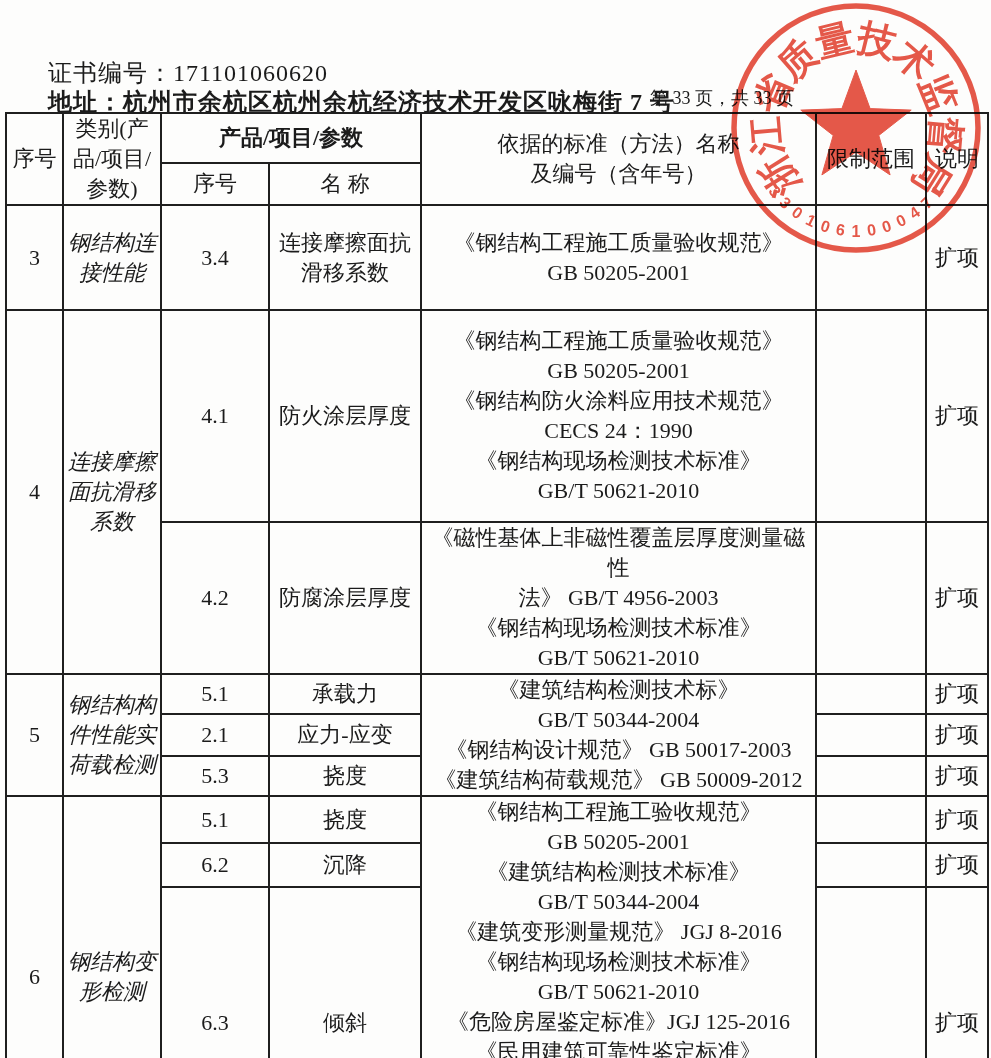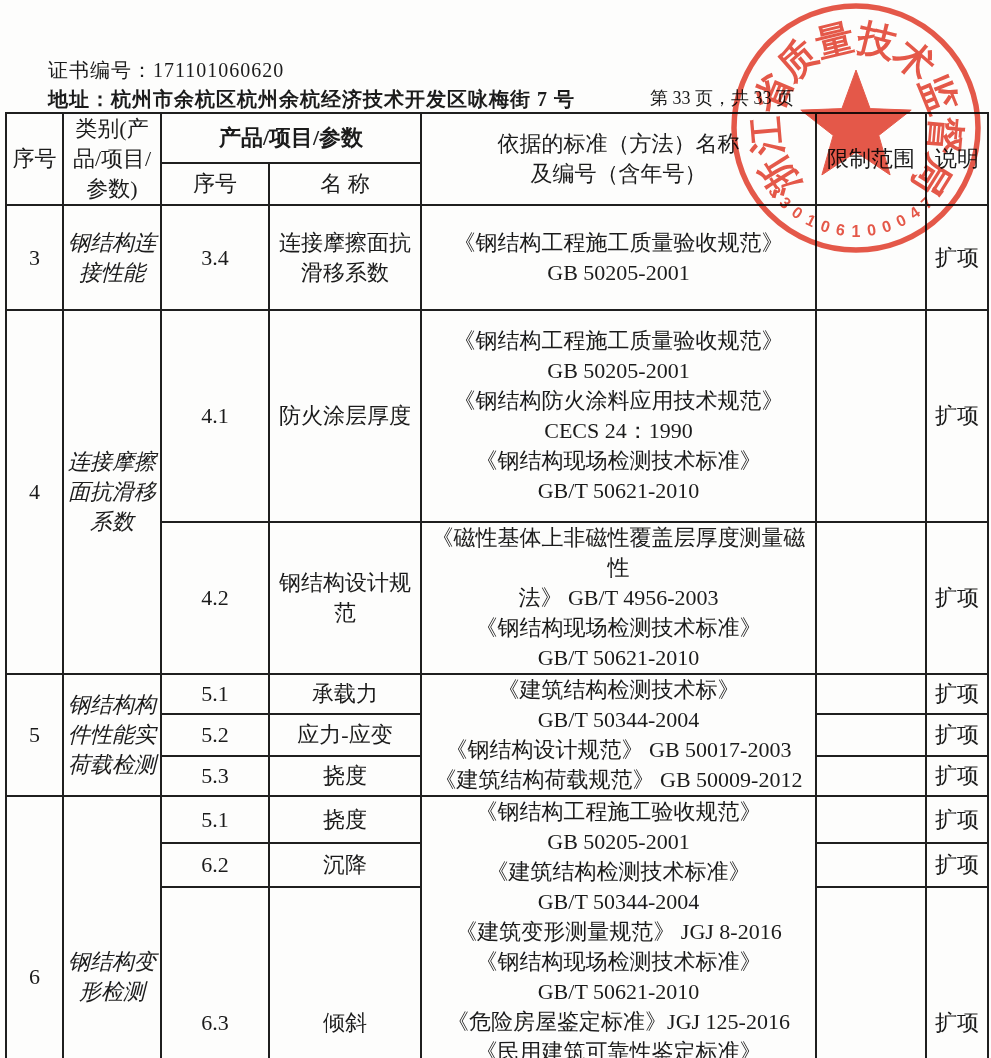--- a/index.html
+++ b/index.html
@@ -1,21 +1,21 @@
 <!DOCTYPE html>
 <html><head>
 <meta charset="utf-8">
 <style>
   html,body{margin:0;padding:0;}
   body{
     width:991px;height:1058px;position:relative;overflow:hidden;
     background:#fdfdfc;color:#1b1b1b;
     font-family:"Liberation Serif","DejaVu Serif",serif;
   }
-  .topline{position:absolute;left:48px;font-size:20px;letter-spacing:1px;white-space:nowrap;}
+  .topline{position:absolute;left:48px;font-size:24px;letter-spacing:1px;white-space:nowrap;}
   #cert-line{top:57px;}
   #addr-line{top:86px;font-weight:bold;}
   #page-ind{position:absolute;left:650px;top:86px;font-size:18px;white-space:nowrap;}
 
   table.acc{
     position:absolute;left:5px;top:112px;
     width:982px;border-collapse:collapse;table-layout:fixed;
   }
   table.acc td{
     border:2px solid #1f1f1f;
@@ -97,21 +97,21 @@
 GB 50205-2001
 《钢结构防火涂料应用技术规范》
 CECS 24：1990
 《钢结构现场检测技术标准》
 GB/T 50621-2010</td>
       <td></td>
       <td class="note">扩项</td>
     </tr>
     <tr class="h138">
       <td>4.2</td>
-      <td class="nm">钢结构设计规范</td>
+      <td class="nm">防腐涂层厚度</td>
       <td class="std lh34">《磁性基体上非磁性覆盖层厚度测量磁性
 法》  GB/T 4956-2003
 《钢结构现场检测技术标准》
 GB/T 50621-2010</td>
       <td></td>
       <td class="note">扩项</td>
     </tr>
 
     <tr class="h35">
       <td rowspan="3">5</td>
@@ -119,21 +119,21 @@
       <td>5.1</td>
       <td class="nm">承载力</td>
       <td rowspan="3" class="std lh26">《建筑结构检测技术标》
 GB/T 50344-2004
 《钢结构设计规范》  GB 50017-2003
 《建筑结构荷载规范》  GB 50009-2012</td>
       <td></td>
       <td class="note">扩项</td>
     </tr>
     <tr class="h36">
-      <td>5.2</td>
+      <td>2.1</td>
       <td class="nm">应力-应变</td>
       <td></td>
       <td class="note">扩项</td>
     </tr>
     <tr class="h35">
       <td>5.3</td>
       <td class="nm">挠度</td>
       <td></td>
       <td class="note">扩项</td>
     </tr>

